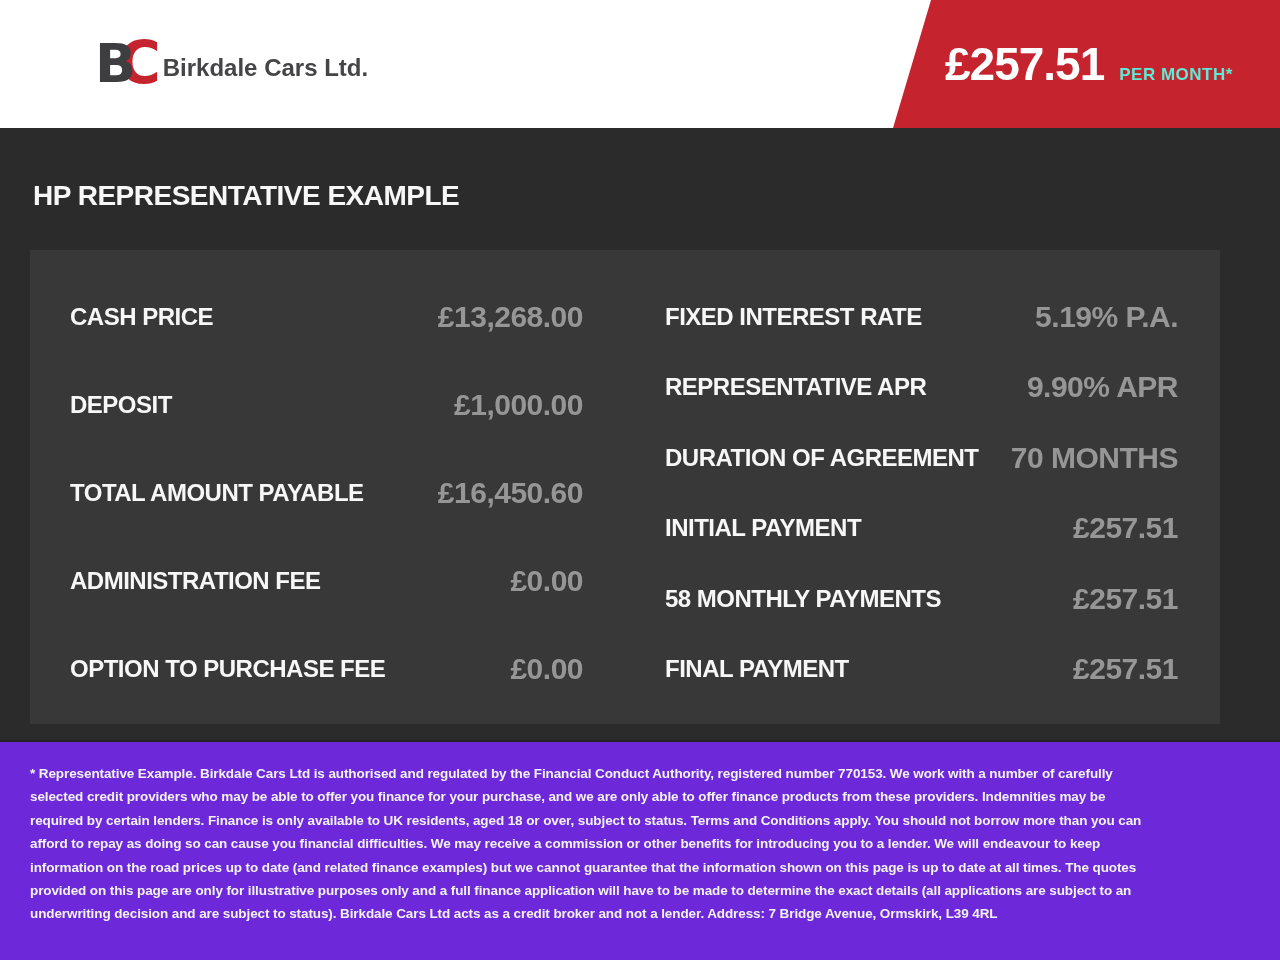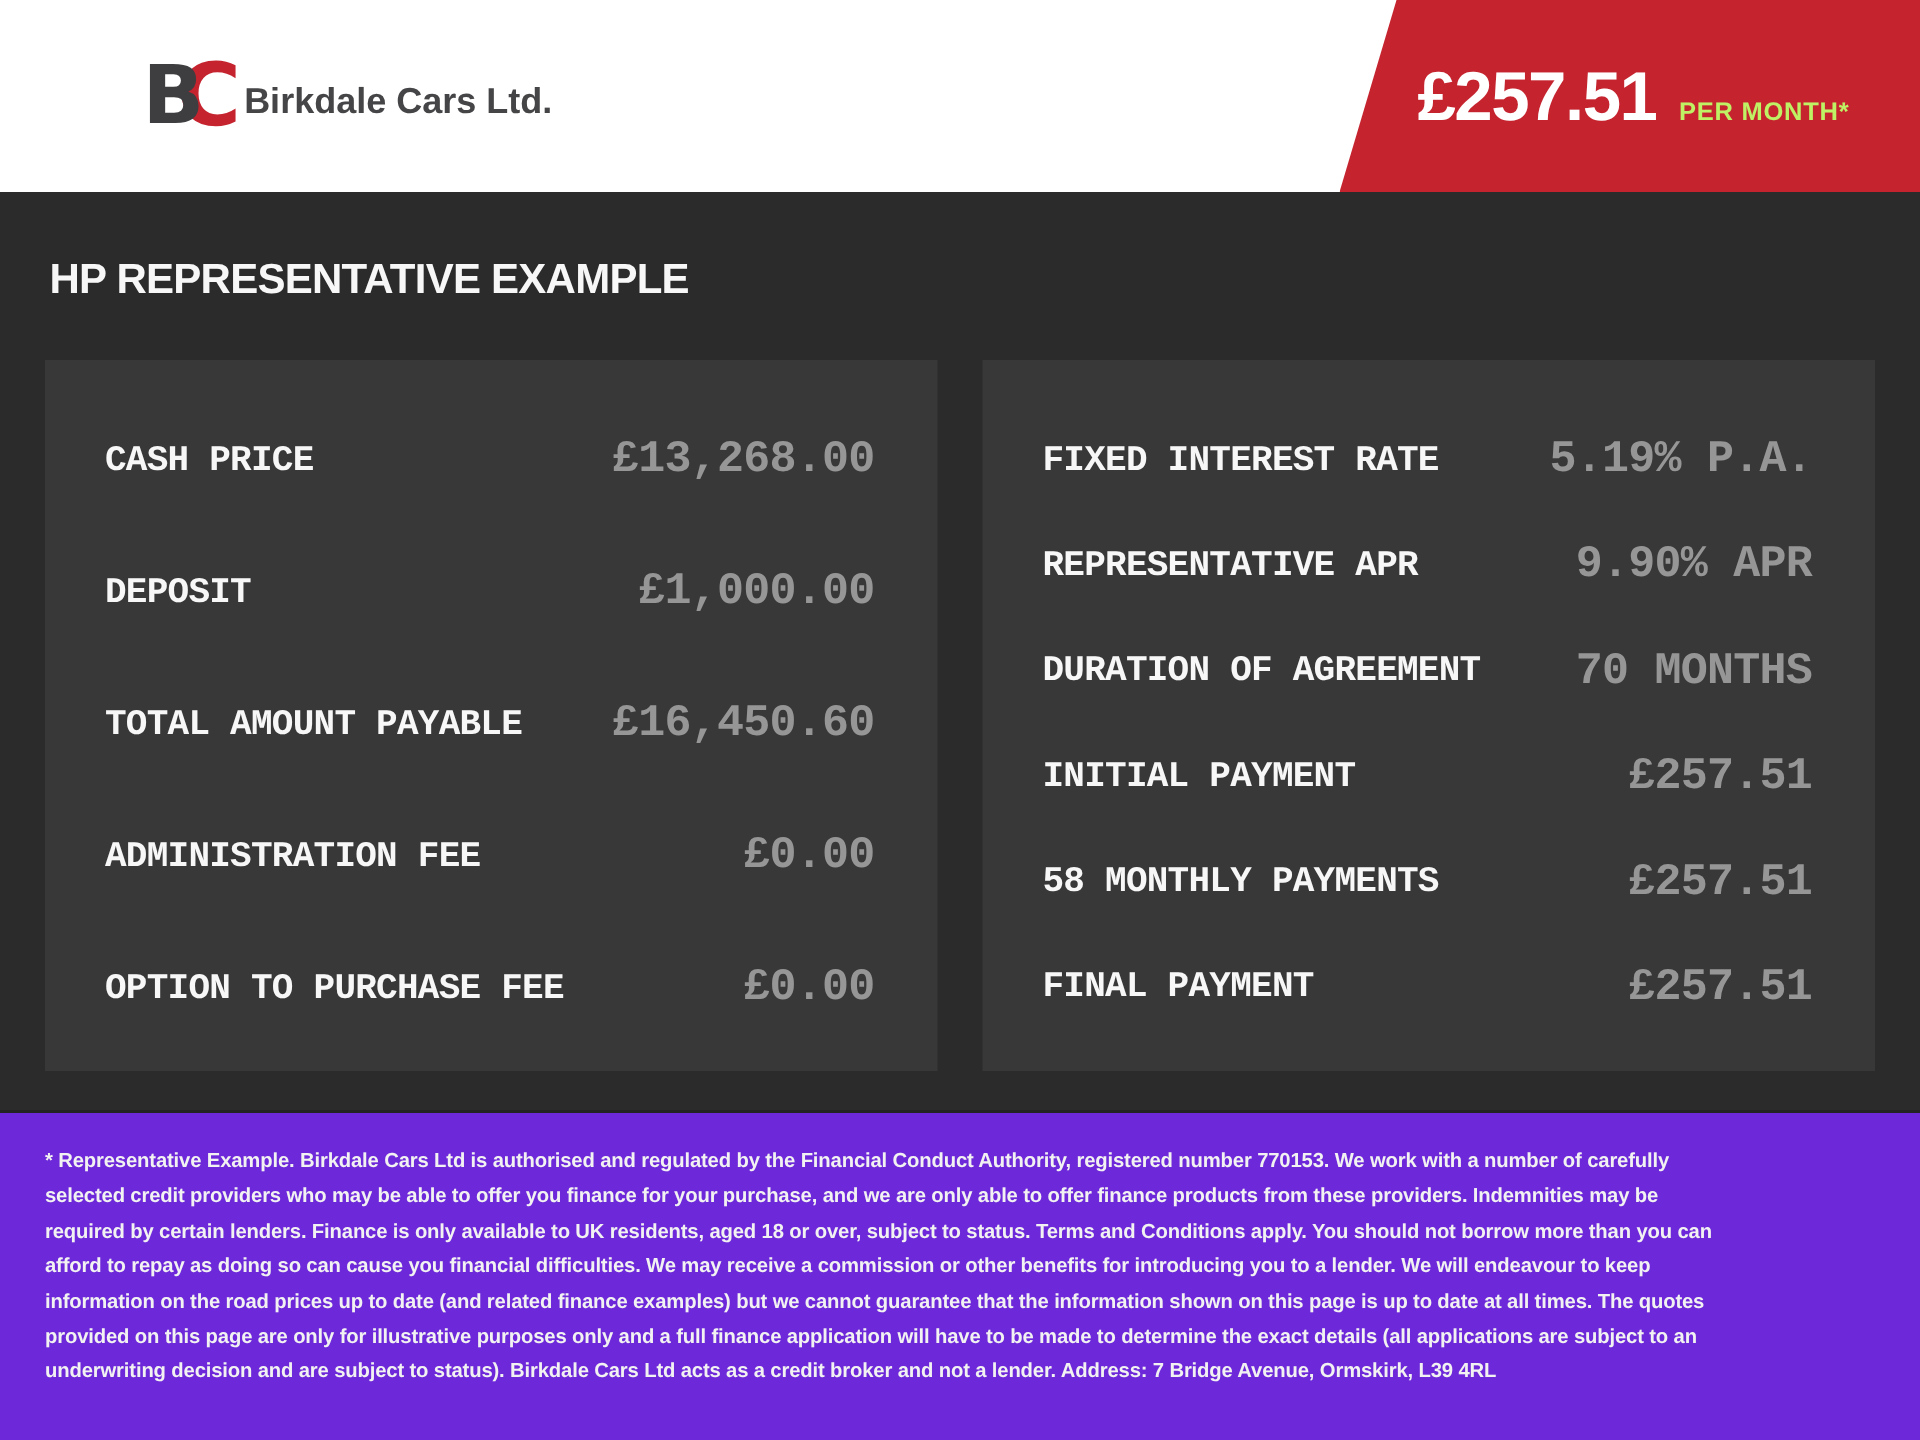--- a/index.html
+++ b/index.html
@@ -74,45 +74,44 @@
     align-items: baseline;
     gap: 15px;
   }
   .price-amount {
     color: #ffffff;
     font-size: 46px;
     font-weight: bold;
     letter-spacing: -1px;
   }
   .price-suffix {
-    color: #bef264;
+    color: #5eead4;
     font-size: 17px;
     font-weight: bold;
     letter-spacing: 0.5px;
   }
 
   
   .main {
     width: 1280px;
     height: 612px;
     background: #2b2b2b;
     padding: 42px 30px 0 30px;
   }
   .page-title {
     color: #f7f7f7;
     font-size: 28px;
     font-weight: bold;
     letter-spacing: -0.5px;
     margin-left: 3px;
+    margin-top: 10px;
   }
   .panels {
     margin-top: 38px;
     display: flex;
-    gap: 30px;
-    font-family: Liberation Mono, monospace;
   }
   .panel {
     width: 595px;
     height: 474px;
     background: #383838;
     display: flex;
     flex-direction: column;
     justify-content: space-between;
     padding: 50px 42px 38px 40px;
   }

